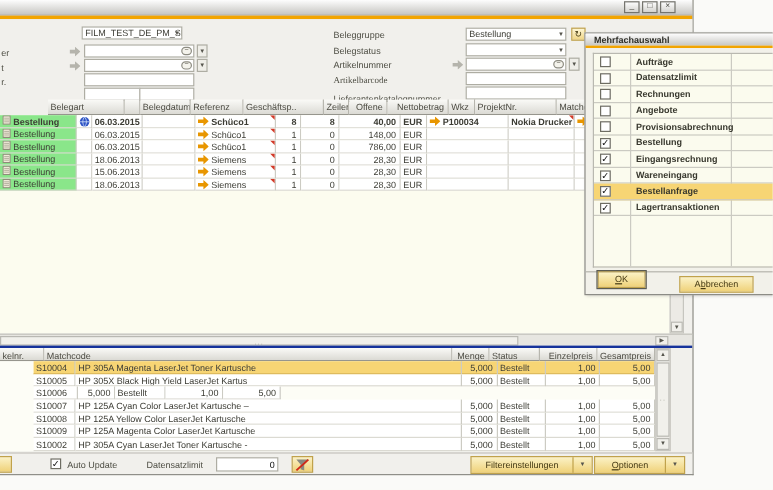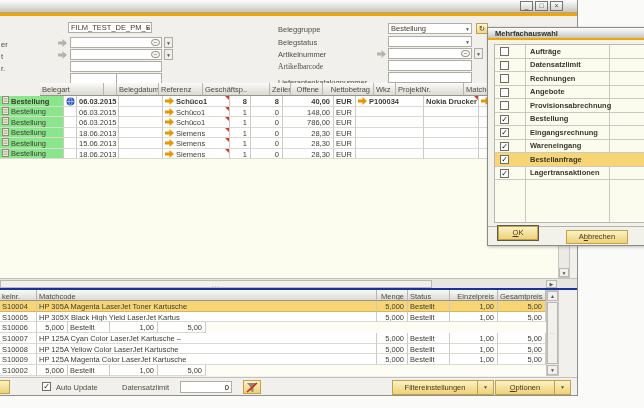--- a/index.html
+++ b/index.html
@@ -27,21 +27,21 @@
   .grow.bold .c{font-weight:bold;}
   .r{text-align:right;padding-right:3px!important;}
   .greencell{background:#8ae68a!important;display:flex;align-items:center;gap:2px;}
   .redcorner{position:relative;}
   .redcorner:after{content:'';position:absolute;top:0;right:0;border-left:4px solid transparent;border-top:4px solid #d23a28;}
   .cellarrow{display:inline-block;vertical-align:-1px;margin-right:2px;}
   
   .w0{width:64px}.w1{width:13px}.w2{width:42px}.w3{width:44px}.w4{width:67px}.w5{width:21px}.w6{width:32px}.w7{width:51px}.w8{width:22px}.w9{width:68px}.w10{width:55px}.w11{width:41px}
   
   .v0{width:37px}.v1{width:340px}.v2{width:31px}.v3{width:42px}.v4{width:48px}.v5{width:48px}
-  .lrow{display:flex;height:10.7px;}
+  .lrow{display:flex;height:10.7px;padding-left:28px;}
   .lrow .c{height:100%;border-right:1px solid #cccbc3;border-bottom:1px solid #dbdad2;padding:1px 2px 0 2px;overflow:hidden;white-space:nowrap;background:#fff;}
   .lrow.sel .c{background:#f7d574;border-bottom-color:#d8b559;}
   
   .sb-track{position:absolute;background:#eceae5;border:1px solid #c6c5bf;}
   .sb-btn{position:absolute;background:#f1f0eb;border:1px solid #b9b8b2;text-align:center;color:#55544c;}
   .grip{letter-spacing:1px;color:#9b9a92;font-size:6px;}
   .blue-line{position:absolute;background:#16339b;}
   
   .ybtn{background:linear-gradient(#fbf2c6,#efd178);border:1px solid #c0a24b;color:#453a14;font-size:7.5px;text-align:center;}
   .ybtn .u{text-decoration:underline;}
@@ -356,20 +356,21 @@
       <div class="lrow">
         <div class="c v0">S10009</div>
         <div class="c v1">HP 125A Magenta Color LaserJet Kartusche</div>
         <div class="c v2 r">5,000</div>
         <div class="c v3">Bestellt</div>
         <div class="c v4 r">1,00</div>
         <div class="c v5 r">5,00</div>
       </div>
       <div class="lrow">
         <div class="c v0">S10002</div>
+        <div class="c v1">HP 305A Cyan LaserJet Toner Kartusche -</div>
         <div class="c v2 r">5,000</div>
         <div class="c v3">Bestellt</div>
         <div class="c v4 r">1,00</div>
         <div class="c v5 r">5,00</div>
       </div>
     </div>
 
     <div class="sb-track" style="left:546px;top:290px;width:13px;height:86px;">
       <div class="sb-btn" style="left:0;top:0;width:11px;height:10px;font-size:5px;line-height:9px;">▲</div>
       <div class="abs" style="left:0;top:11px;width:11px;height:62px;background:#f1f0eb;border:1px solid #b9b8b2;text-align:center;line-height:60px;"><span class="grip">∙∙</span></div>

